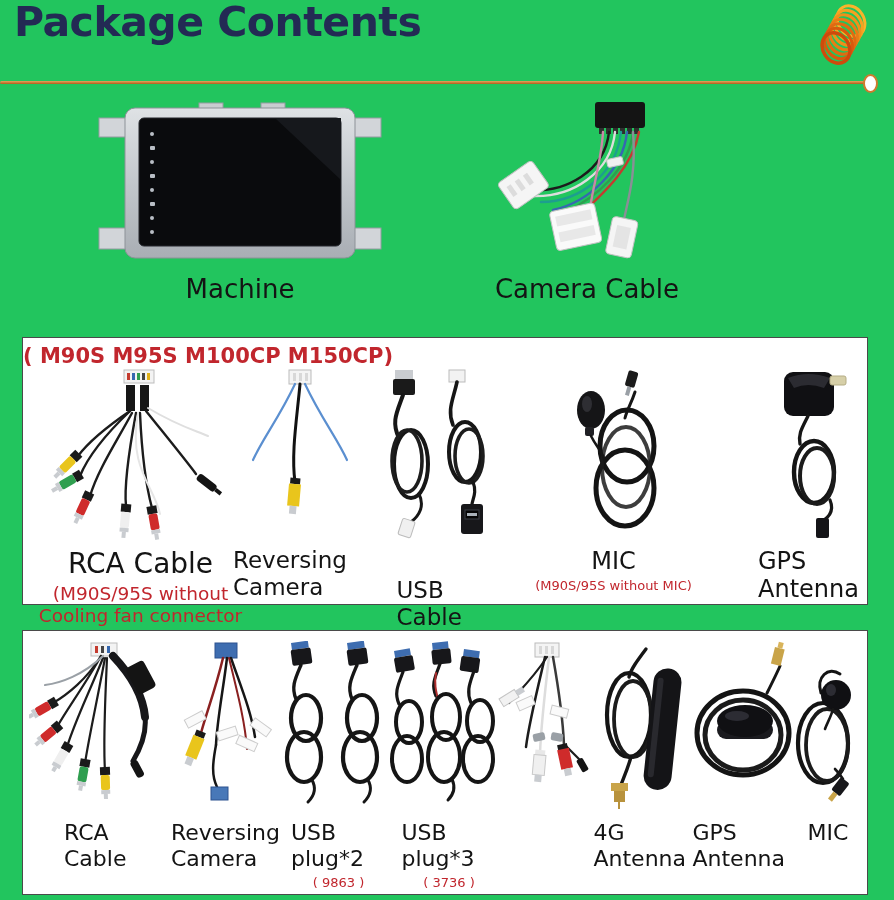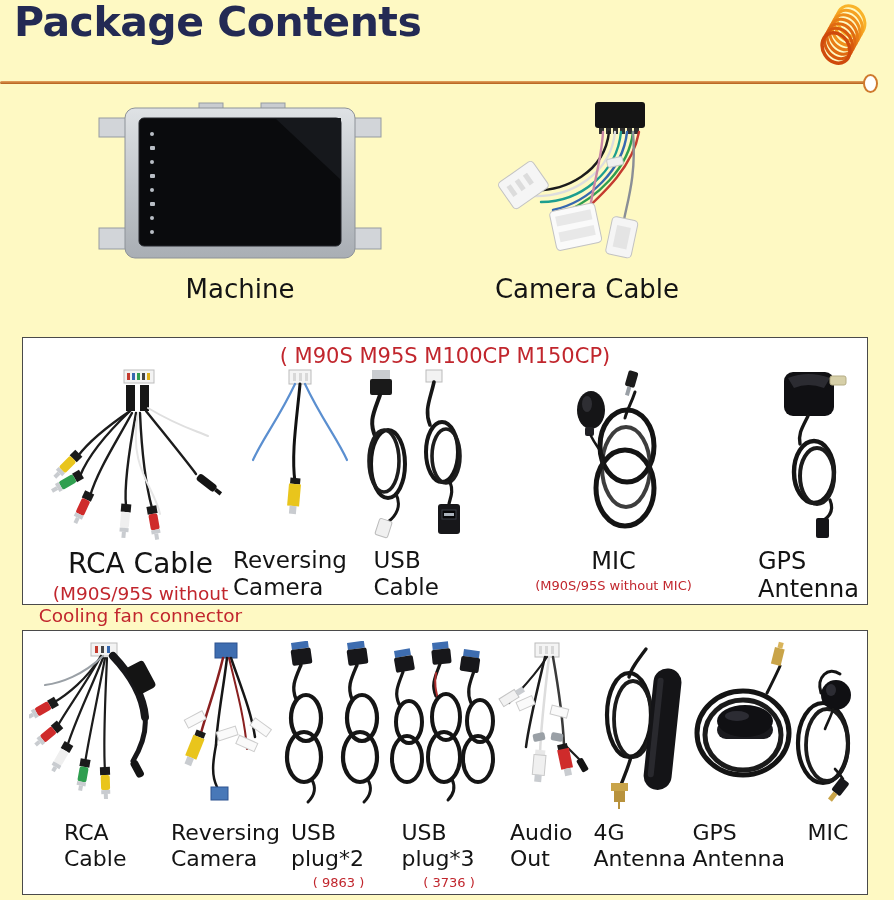--- a/index.html
+++ b/index.html
@@ -1,33 +1,33 @@
 <!DOCTYPE html>
 <html style="--navy: #232a54; --orange: #d9822b; --red: #c1262d;"><head>
 <meta charset="utf-8">
 <style>
   html,body{margin:0;padding:0;background:#ffffff;}
-  #canvas{position:relative;width:894px;height:900px;background:#fef9c3;overflow:hidden;
+  #canvas{position:relative;width:894px;height:900px;background:#22c55e;overflow:hidden;
           font-family:"DejaVu Sans","Liberation Sans",sans-serif;color:#161616;}
   .title{position:absolute;left:14px;top:-2px;font-size:41px;font-weight:800;
          letter-spacing:-0.5px;color:var(--navy);}
   .logo{position:absolute;left:818px;top:2px;}
   .rule{position:absolute;left:0;top:81px;width:876px;height:3px;
         background:linear-gradient(to bottom,#e6a35e,#b25e19);border-radius:2px;}
   .rule-dot{position:absolute;left:863px;top:74px;width:11px;height:15px;
             border:2px solid #cf7a2e;border-radius:50%;background:#fff;}
   .item{position:absolute;display:flex;flex-direction:column;align-items:center;}
   .lbl{font-size:22px;line-height:1.18;text-align:left;color:#141414;margin-top:4px;}
   .toplbl{font-size:26px;margin-top:6px;}
   .note{font-size:13px;line-height:1.2;text-align:center;color:var(--red);margin-top:3px;}
   .box{position:absolute;left:22px;width:844px;border:1.5px solid #4a4a4a;background:#fff;}
   #box1{top:337px;height:266px;}
   #box2{top:630px;height:263px;}
-  .box-header{position:absolute;left:0;right:0;top:6px;text-align:center;
-              font-size:21px;font-weight:400;color:var(--red);}
+  .box-header{position:absolute;left:0;right:0;top:6px;text-align:left;
+              font-size:21px;font-weight:700;color:var(--red);}
   svg{display:block;}
   .w{stroke-linecap:round;fill:none;}
 </style>
 </head>
 <body>
 
 <div id="canvas">
 
   <div class="title">Package Contents</div>
 
@@ -194,21 +194,21 @@
         <path class="w" d="M59,16 C56,50 50,85 54,114" stroke="#111111" stroke-width="3"></path>
         <g transform="translate(54,116) rotate(95)">
           <rect x="-6" y="-5" width="6" height="10" fill="#1a1a1a"></rect>
           <rect x="0" y="-6" width="22" height="12" fill="#e9c51c"></rect>
           <rect x="22" y="-3.5" width="8" height="7" fill="#c9ccd0"></rect>
         </g>
       </svg>
       <div class="lbl" style="font-size:23px;max-width:135px;">Reversing Camera</div>
     </div>
 
-    <div class="item" style="left:328px;top:30px;width:135px;">
+    <div class="item" style="left:351px;top:30px;width:135px;gap:30px;">
       <svg width="130" height="175" viewBox="0 0 130 175">
         <g>
             <rect x="18" y="2" width="18" height="9" fill="#c9ccd0"></rect>
             <rect x="16" y="11" width="22" height="16" rx="2" fill="#1a1a1a"></rect>
           </g>
         <path class="w" d="M26,27 C20,44 14,54 22,70" stroke="#161616" stroke-width="4"></path>
         <ellipse cx="34" cy="96" rx="17" ry="34" fill="none" stroke="#161616" stroke-width="4"></ellipse>
         <ellipse cx="30" cy="93" rx="15" ry="31" fill="none" stroke="#1d1d1d" stroke-width="3.6"></ellipse>
         <path class="w" d="M42,126 C48,138 42,148 34,154" stroke="#161616" stroke-width="3"></path>
         <g transform="translate(26,150) rotate(18)">
@@ -441,21 +441,20 @@
           </g>
         <g transform="translate(68,108) rotate(78)">
             <rect x="-5" y="-5" width="6" height="10" fill="#1a1a1a"></rect>
             <rect x="0" y="-6" width="20" height="12" fill="#cf2b2b"></rect>
             <rect x="20" y="-3.5" width="7" height="7" fill="#c9ccd0"></rect>
           </g>
         <g transform="translate(84,118) rotate(60)">
             <rect x="0" y="-3.5" width="14" height="7" rx="2" fill="#141414"></rect>
           </g>
       </svg>
-      <div class="lbl" style="max-width:80px;">Audio Out</div>
     </div>
 
     <div class="item" style="left:568px;top:10px;width:110px;">
       <svg width="110" height="175" viewBox="0 0 110 175">
         <path class="w" d="M55,8 C46,20 40,28 38,36" stroke="#161616" stroke-width="3.4"></path>
         <ellipse cx="38" cy="74" rx="22" ry="42" fill="none" stroke="#141414" stroke-width="4.2"></ellipse>
         <ellipse cx="42" cy="78" rx="19" ry="38" fill="none" stroke="#1b1b1b" stroke-width="3.8"></ellipse>
         <g transform="translate(64,26) rotate(6)">
           <rect width="28" height="122" rx="14" fill="#141417"></rect>
           <rect x="4" y="10" width="6" height="100" rx="3" fill="#2e2e34" opacity=".8"></rect>

